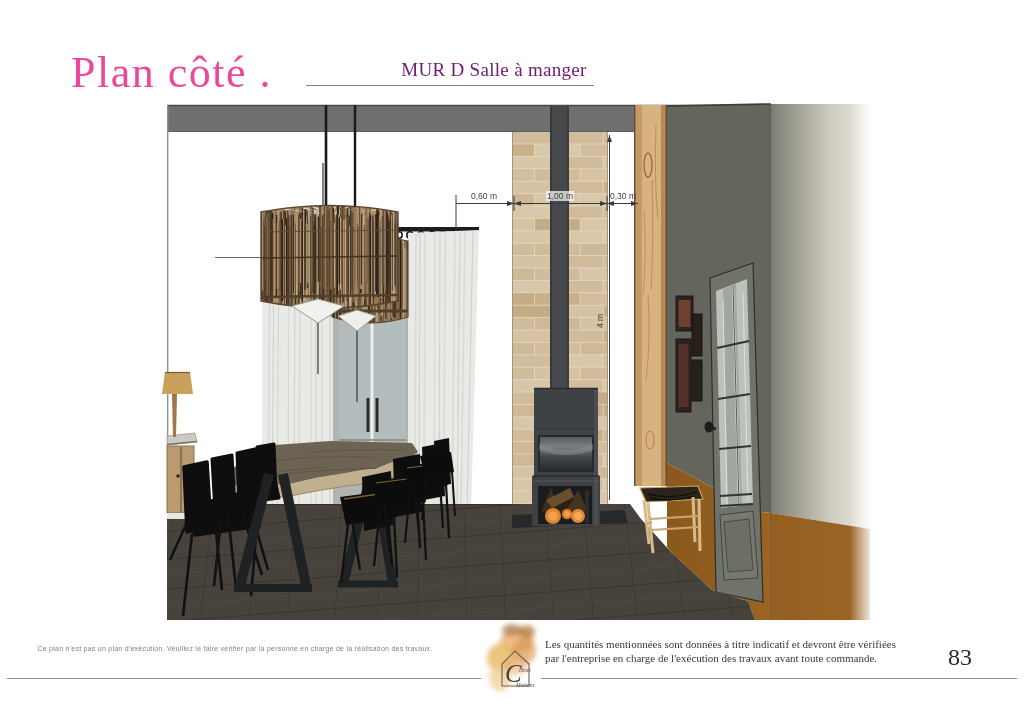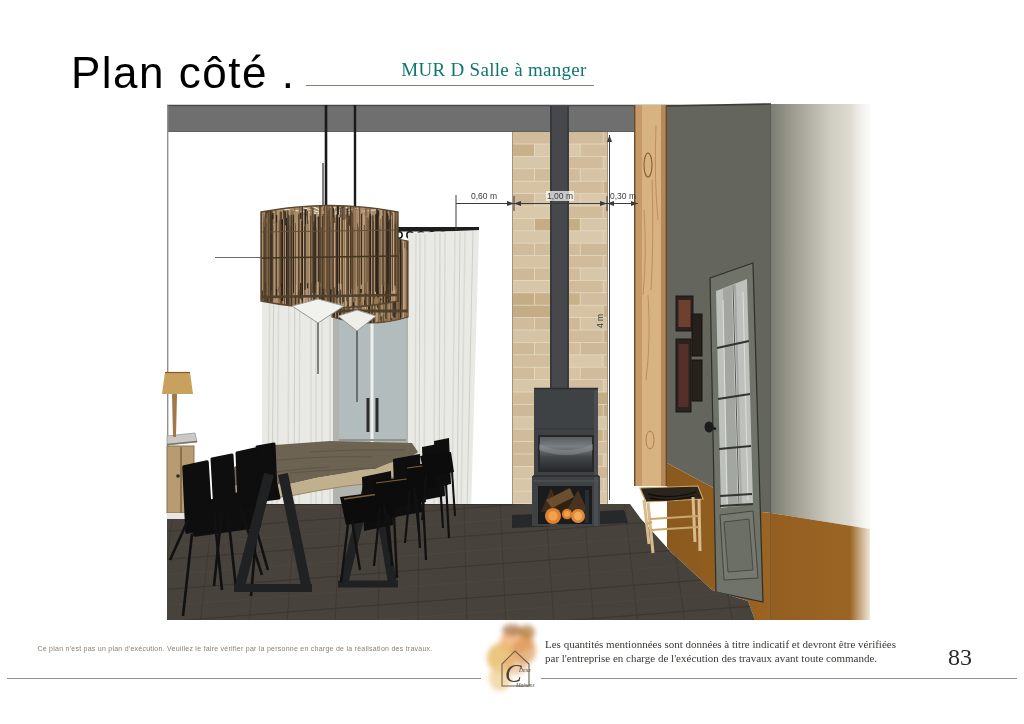--- a/index.html
+++ b/index.html
@@ -1,21 +1,21 @@
 <!DOCTYPE html>
 <html><head>
 <meta charset="utf-8">
 <style>
   html,body { margin:0; padding:0; background:#ffffff; }
   .page { position:relative; width:1024px; height:724px; background:#ffffff; overflow:hidden;
           font-family:"Liberation Sans", sans-serif; }
-  .title { position:absolute; left:71px; top:51px; font-family:Liberation Sans, sans-serif;
-           font-size:44px; color:#000000; letter-spacing:1.5px; line-height:1; }
+  .title { position:absolute; left:71px; top:51px; font-family:Liberation Serif, serif;
+           font-size:44px; color:#ec4899; letter-spacing:1.5px; line-height:1; }
   .subtitle { position:absolute; left:350px; width:288px; top:59px; text-align:center;
-              font-family:"Liberation Serif", serif; font-size:19px; color:#0f766e; letter-spacing:0.3px; }
+              font-family:"Liberation Serif", serif; font-size:19px; color:#701a75; letter-spacing:0.3px; }
   .subline { position:absolute; left:306px; width:288px; top:85px; border-top:1px solid #8c7d72; }
   .footL { position:absolute; left:33px; width:404px; top:645px; font-size:7px; color:#8a7f74;
            text-align:center; letter-spacing:0.25px; }
   .footR { position:absolute; left:545px; width:390px; top:637px; font-family:"Liberation Serif", serif;
            font-size:11px; color:#3c3834; text-align:left; line-height:1.3; }
   .pageno { position:absolute; left:948px; top:644px; font-family:"Liberation Serif", serif;
             font-size:24px; color:#2c2825; }
   .ruleL { position:absolute; left:7px; width:474px; top:678px; border-top:1.2px solid #8f8f8f; }
   .ruleR { position:absolute; left:541px; width:476px; top:678px; border-top:1.2px solid #8f8f8f; }
 </style>

